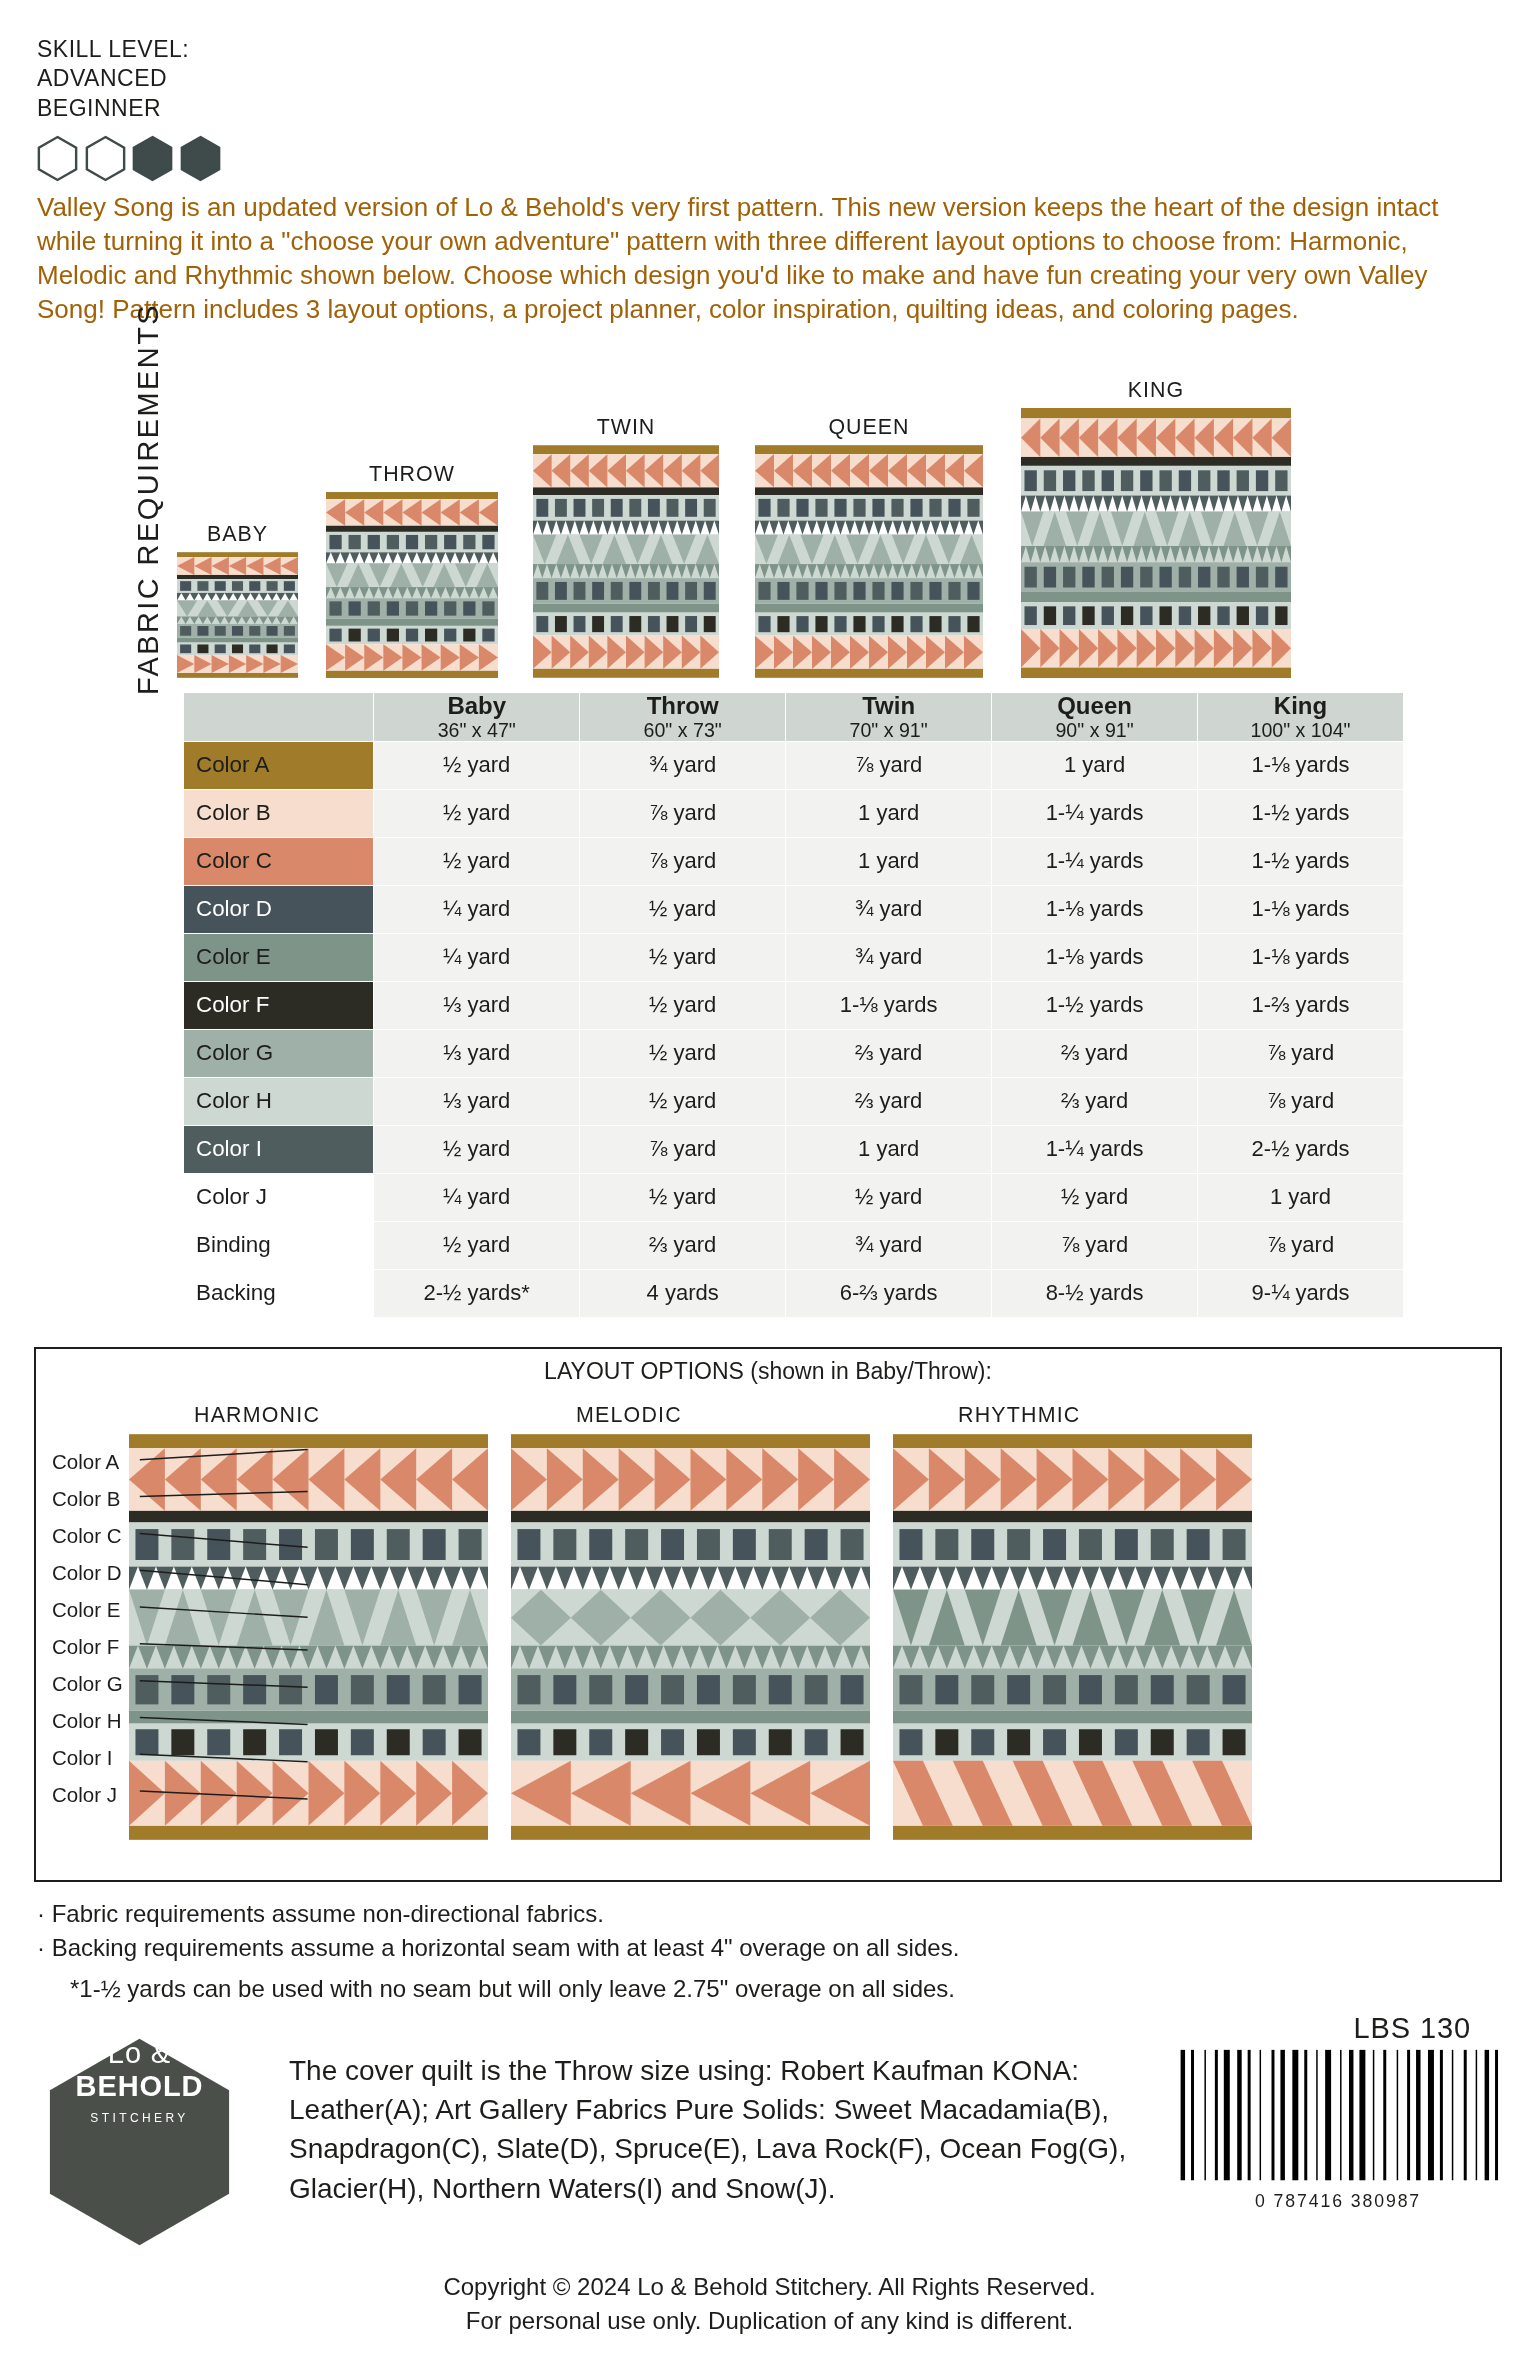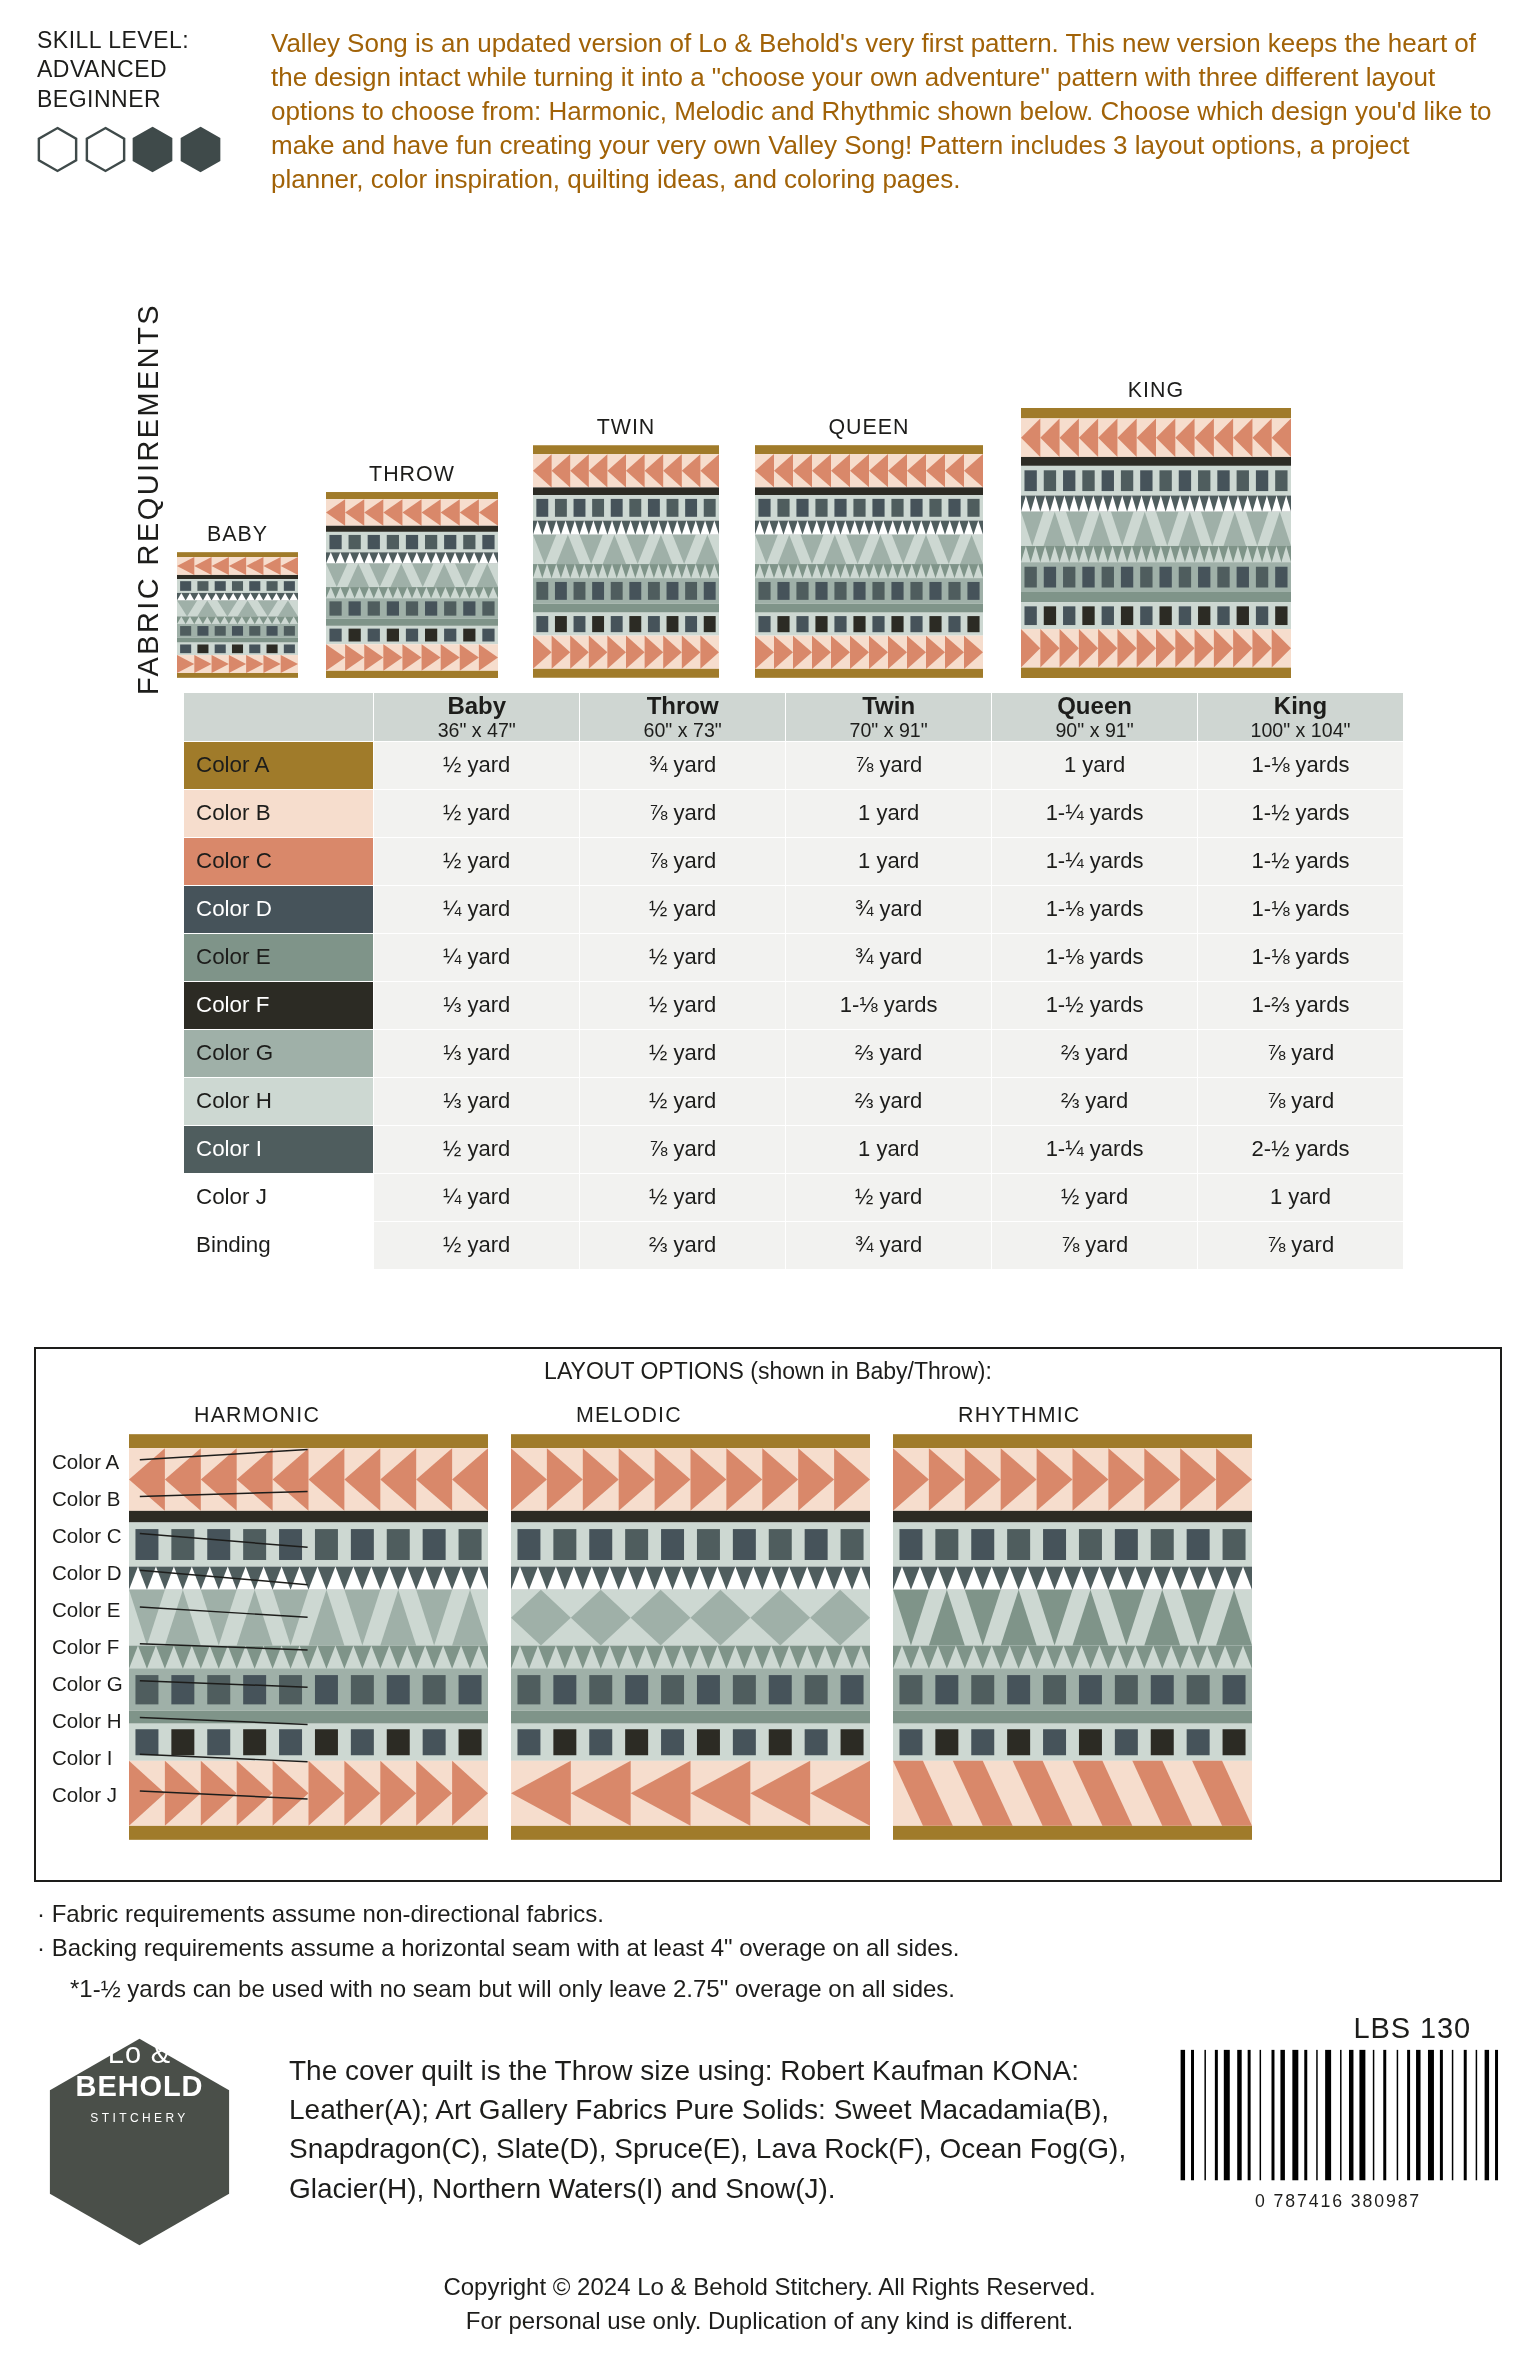--- a/index.html
+++ b/index.html
@@ -4,21 +4,21 @@
 <style>
   html,body{margin:0;padding:0;}
   body{
     width:1538px;height:2377px;background:#ffffff;
     font-family:"Liberation Sans",sans-serif;color:#1d1d1b;
     -webkit-font-smoothing:antialiased;
   }
   .page{position:relative;width:1538px;height:2377px;overflow:hidden;}
 
   
-  .header{position:absolute;left:37px;top:26px;width:1464px;display:flex;gap:24px;}
+  .header{position:absolute;left:37px;top:35px;width:1464px;display:flex;gap:8px;flex-direction:column;}
   .skill{width:210px;}
   .skill-title{font-size:23px;line-height:1.28;letter-spacing:0.5px;color:#1d1d1b;}
   .hexrow{display:flex;gap:6.5px;margin-top:11.2px;}
   .hex{width:41px;height:47px;}
   .intro{flex:1;font-size:26px;line-height:1.31;color:#a16207;}
 
   
   .sizes{position:absolute;left:177px;top:331px;width:1254px;height:354px;}
   .sizebox{position:absolute;}
   .sizelabel{text-align:center;font-size:21.4px;letter-spacing:1px;color:#1d1d1b;margin-bottom:4.7px;}
@@ -787,20 +787,28 @@
           <td class="val">1 yard</td>
         </tr>
         <tr>
           <td class="cname" style="background: rgb(255, 255, 255); color: rgb(29, 29, 27);">Binding</td>
           <td class="val">½ yard</td>
           <td class="val">⅔ yard</td>
           <td class="val">¾ yard</td>
           <td class="val">⅞ yard</td>
           <td class="val">⅞ yard</td>
         </tr>
+        <tr>
+          <td class="cname" style="background: rgb(255, 255, 255); color: rgb(29, 29, 27);">Backing</td>
+          <td class="val">2-½ yards*</td>
+          <td class="val">4 yards</td>
+          <td class="val">6-⅔ yards</td>
+          <td class="val">8-½ yards</td>
+          <td class="val">9-¼ yards</td>
+        </tr>
       </tbody>
   </table>
 
   <div class="layout-panel">
     <div class="lp-title">LAYOUT OPTIONS (shown in Baby/Throw):</div>
     <div class="lp-names" id="lp-names">
         <div class="lp-name" style="left: 158px; width: 233px;">HARMONIC</div>
         <div class="lp-name" style="left: 540px; width: 233px;">MELODIC</div>
         <div class="lp-name" style="left: 922px; width: 233px;">RHYTHMIC</div>
       </div>

